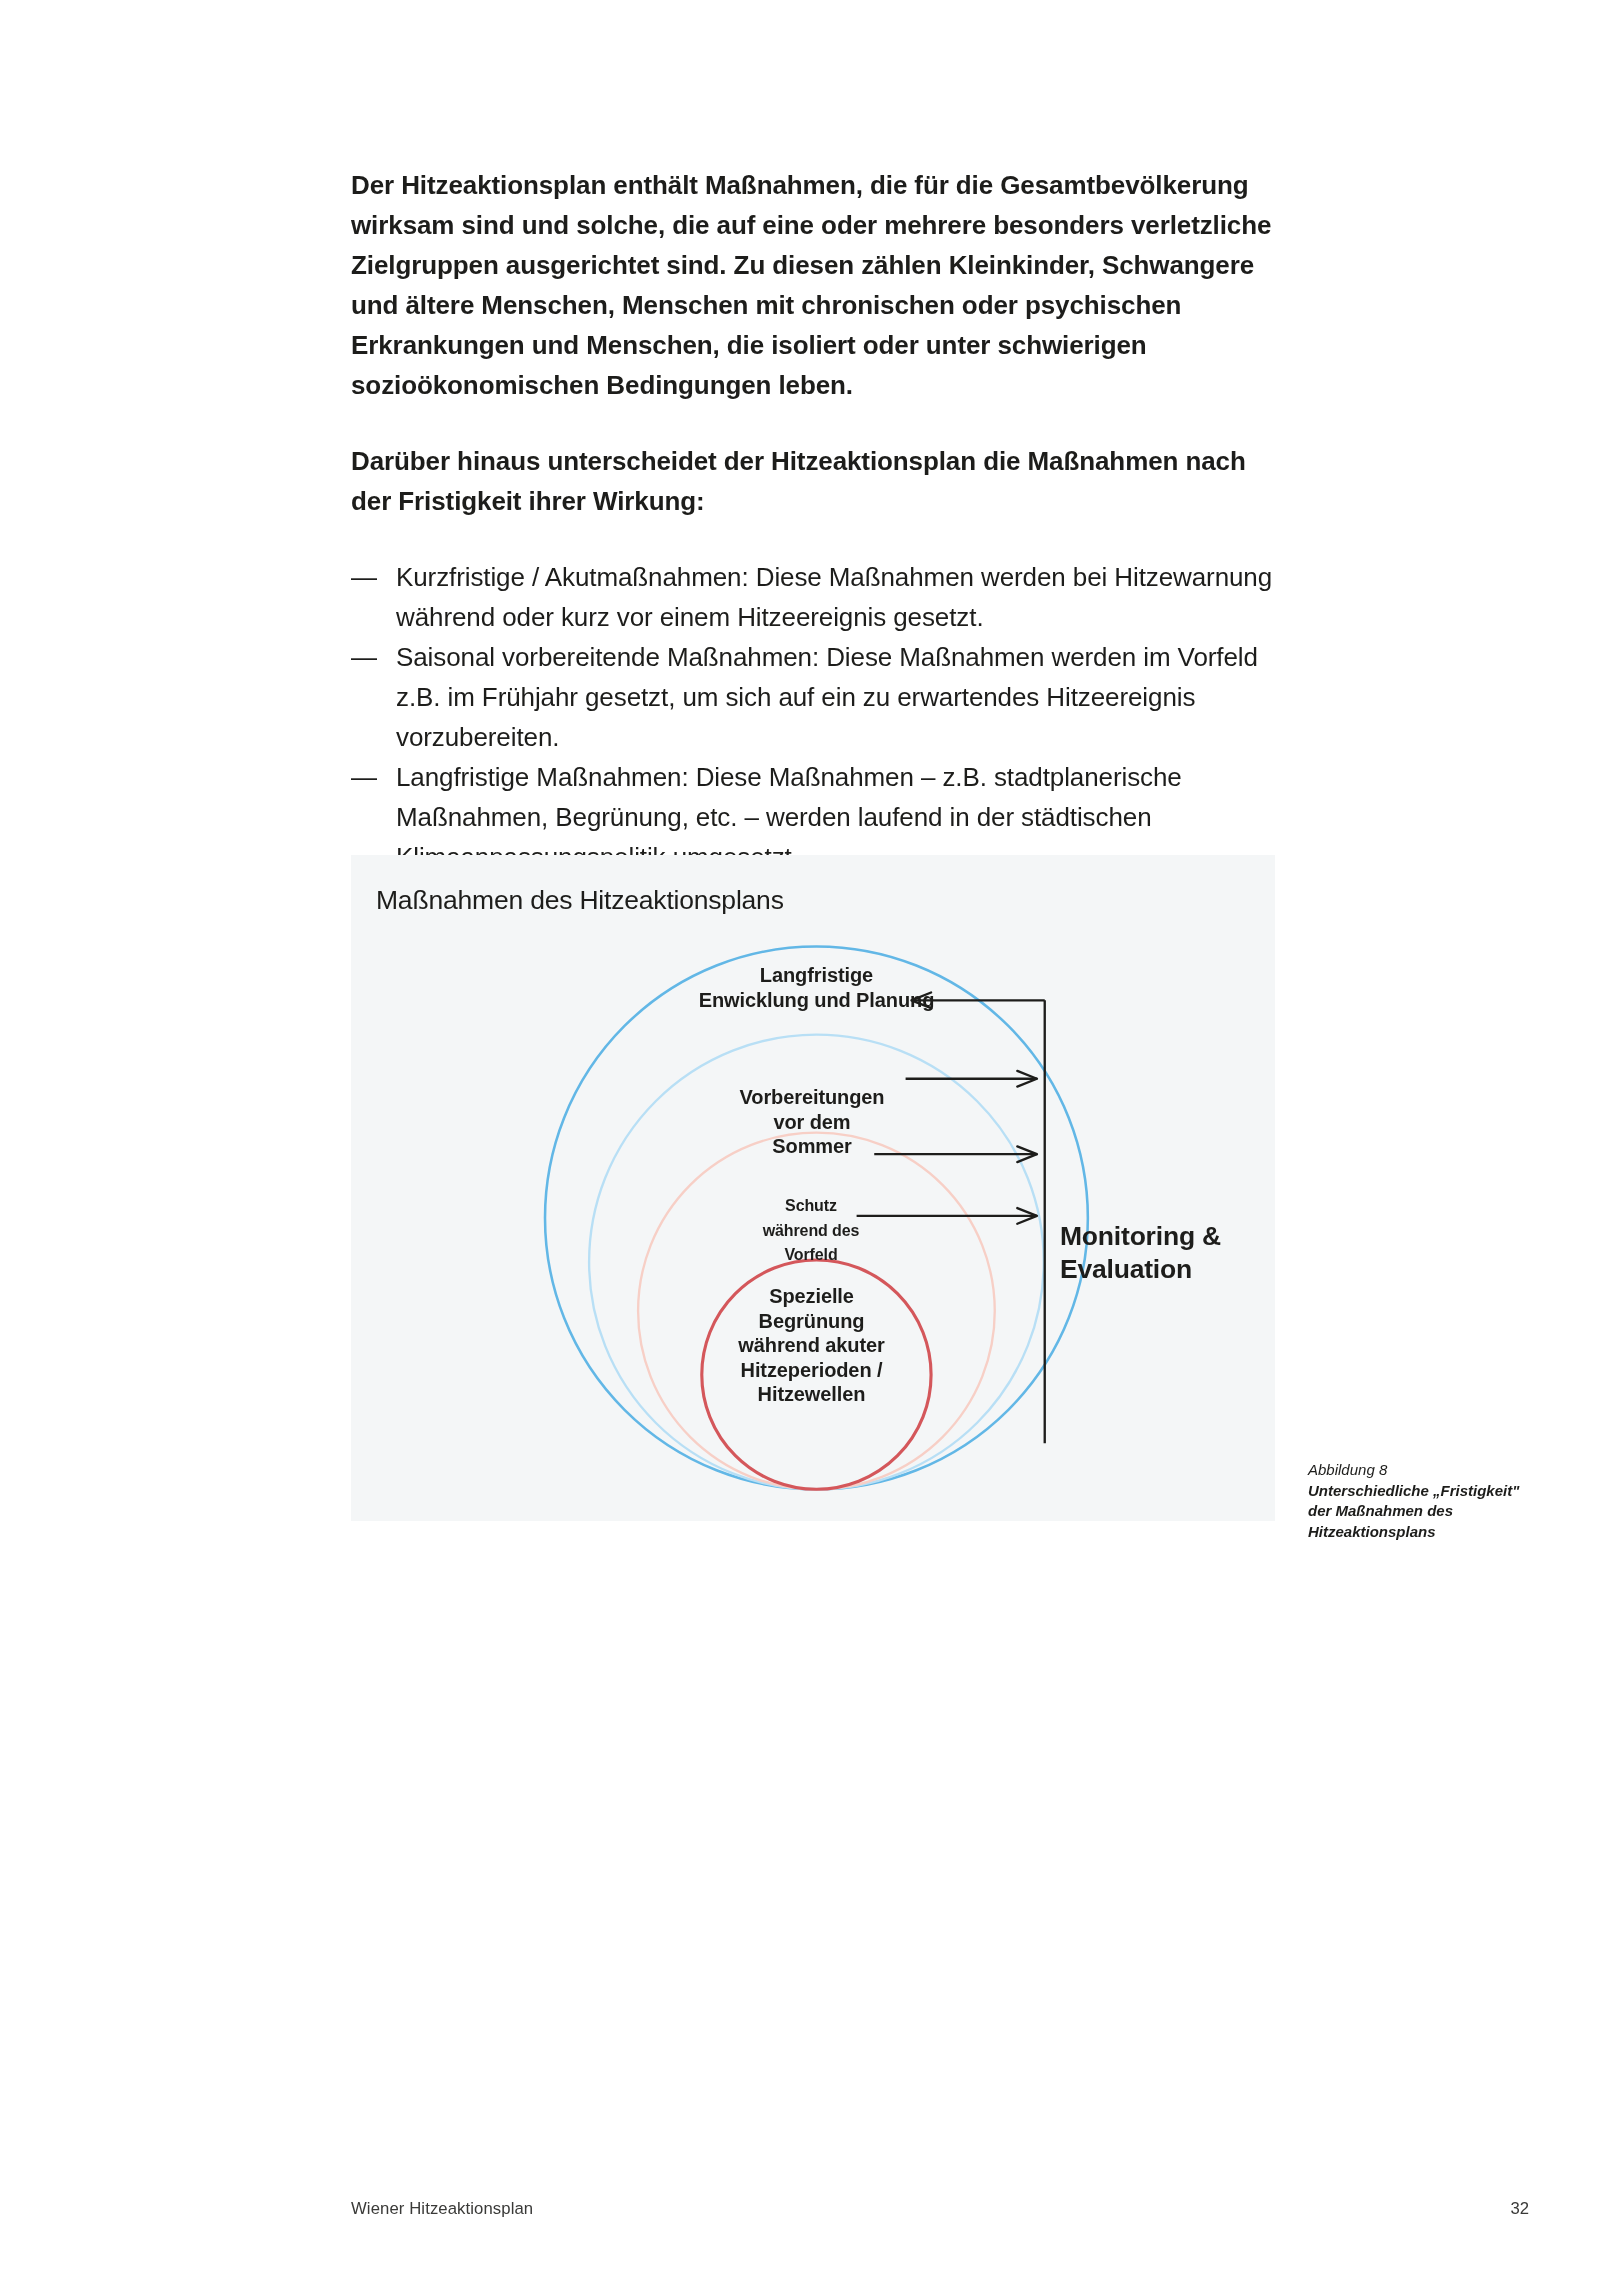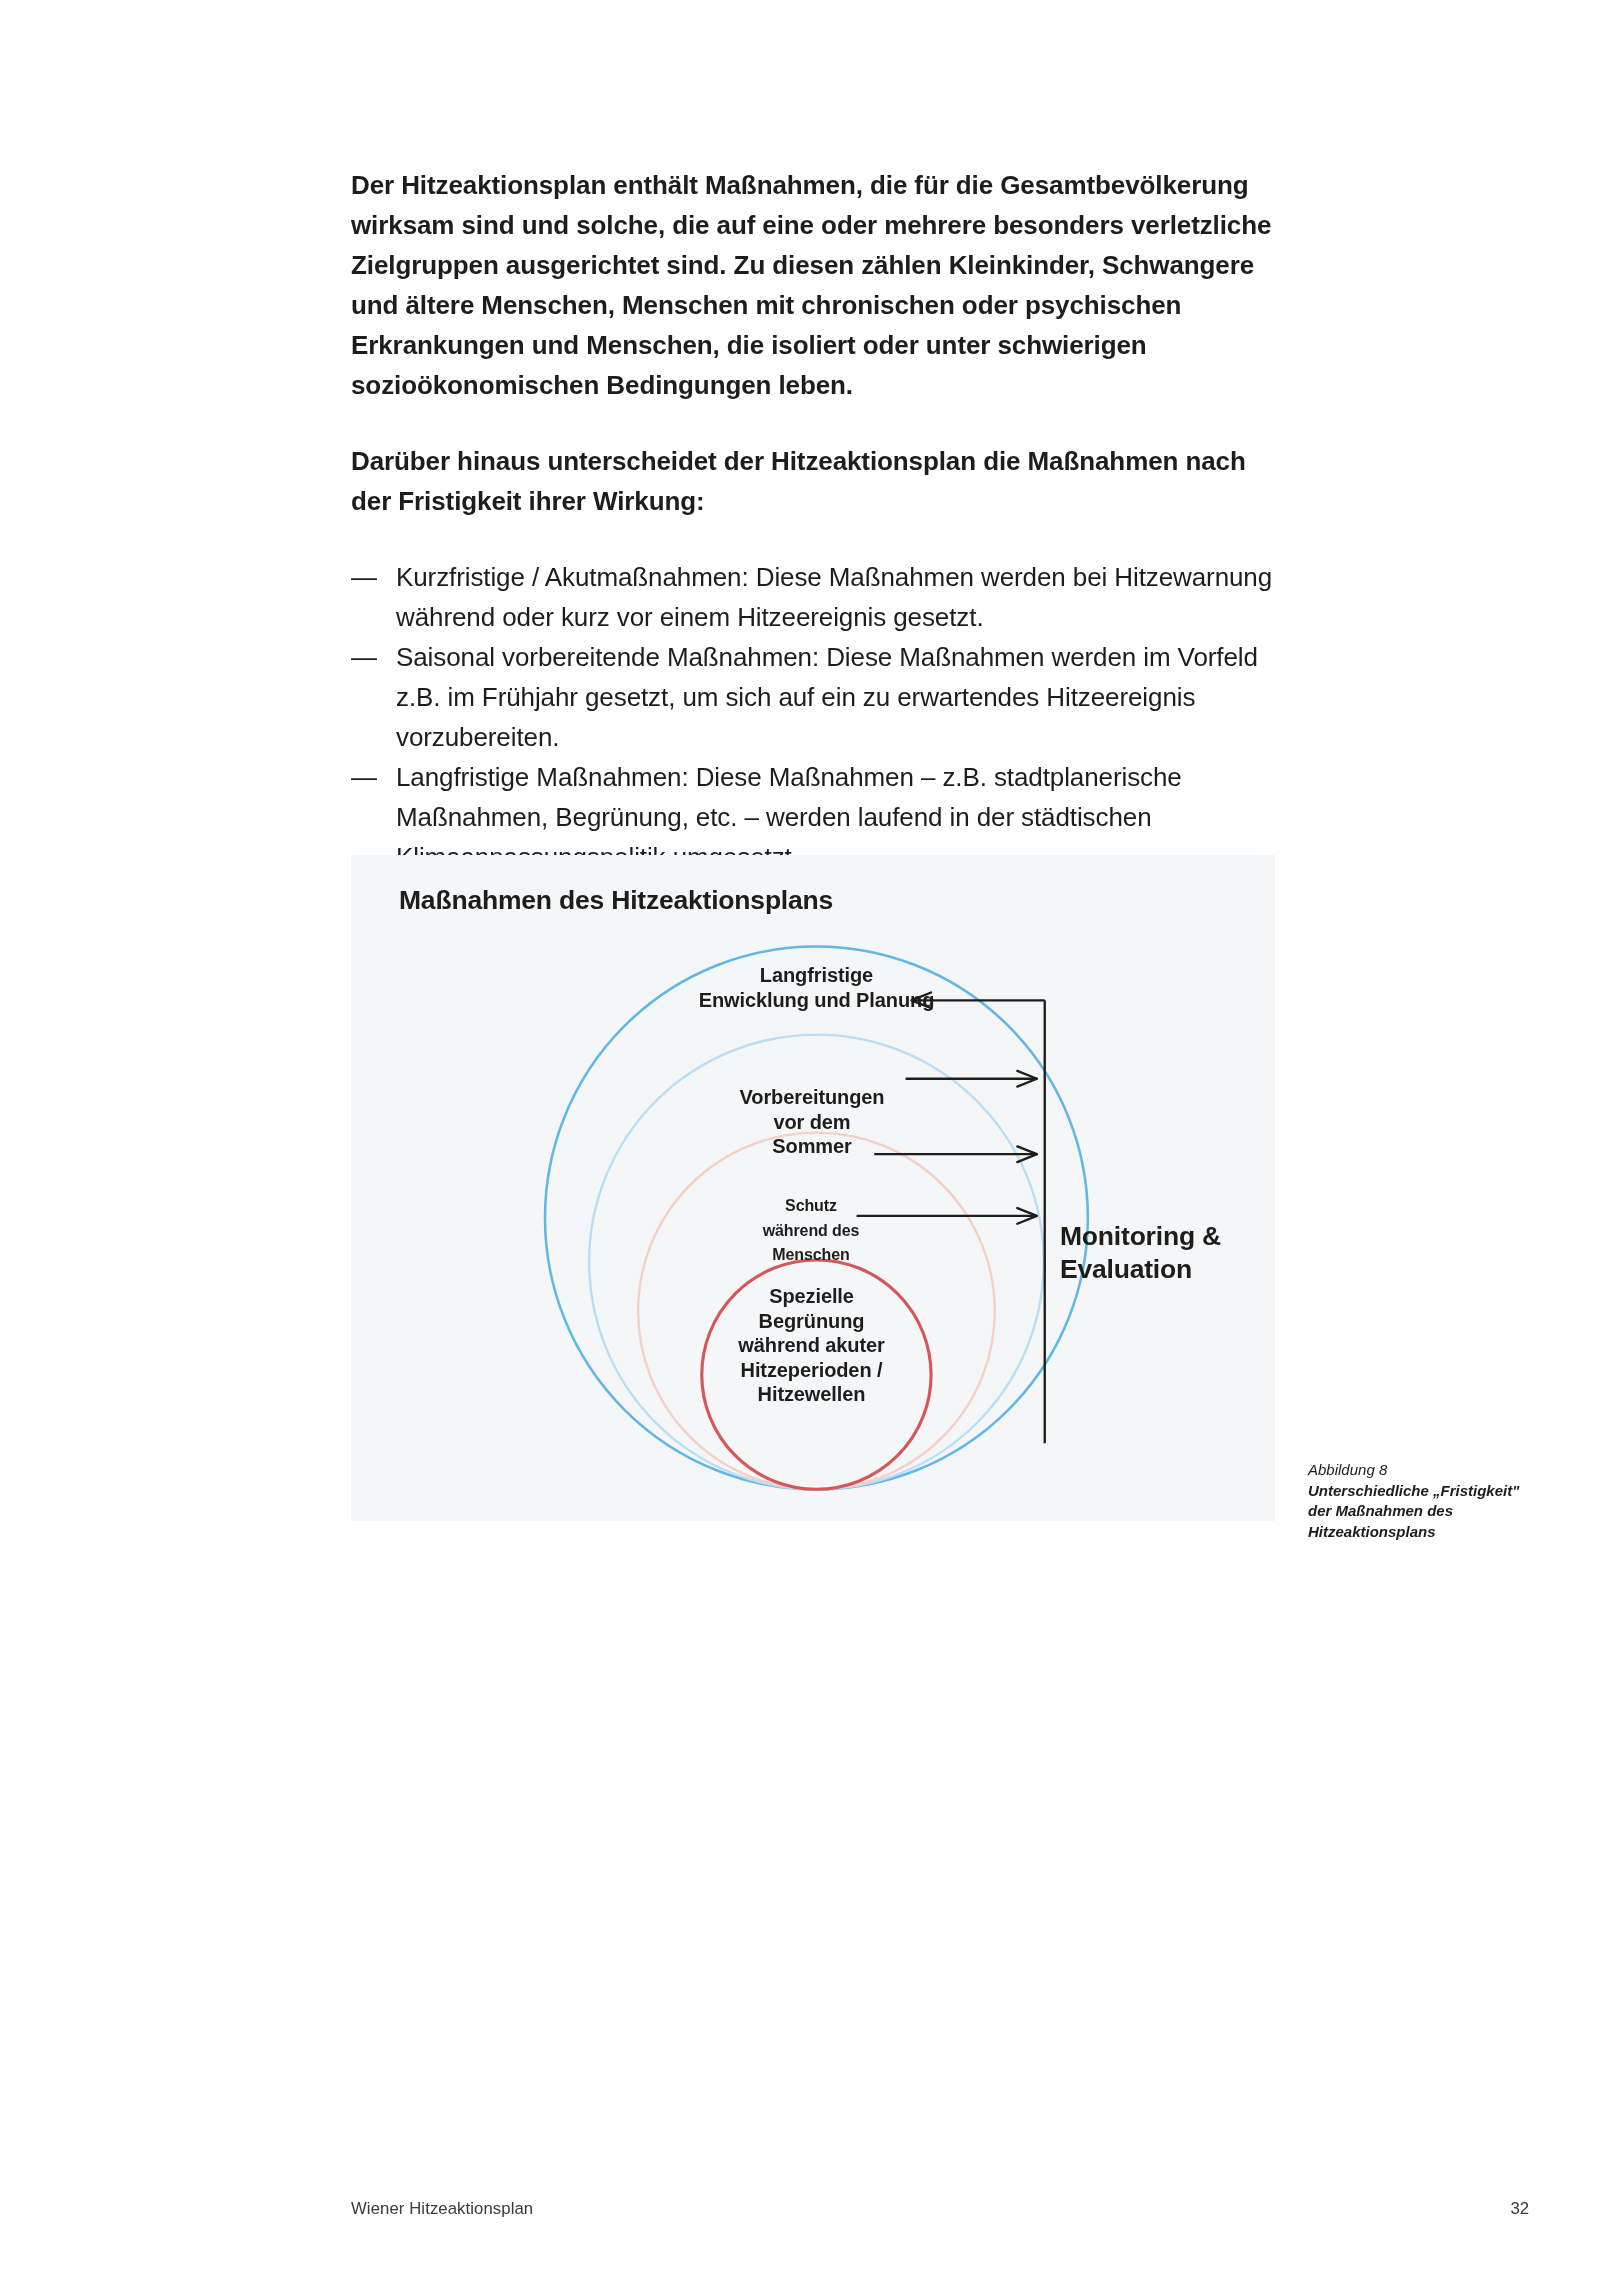--- a/index.html
+++ b/index.html
@@ -68,26 +68,26 @@
     position: absolute;
     left: 351px;
     top: 855px;
     width: 924px;
     height: 666px;
     background: #f4f6f7;
   }
 
   .figure-title {
     position: absolute;
-    left: 48px;
+    left: 25px;
     top: 29px;
     font-size: 26.5px;
     line-height: 33px;
     color: #1d1d1b;
-    font-weight: 700;
+    font-weight: 400;
     letter-spacing: -0.2px;
   }
 
   .diagram {
     position: absolute;
     left: 0;
     top: 0;
     width: 924px;
     height: 666px;
   }
@@ -252,21 +252,21 @@
 
     <div class="ring-label" id="ring-label-1">
       <div>Vorbereitungen</div>
       <div>vor dem</div>
       <div>Sommer</div>
     </div>
 
     <div class="ring-label" id="ring-label-2">
       <div>Schutz</div>
       <div>während des</div>
-      <div>Menschen</div>
+      <div>Vorfeld</div>
     </div>
 
     <div class="ring-label" id="ring-label-3">
       <div>Spezielle</div>
       <div>Begrünung</div>
       <div>während akuter</div>
       <div>Hitzeperioden /</div>
       <div>Hitzewellen</div>
     </div>
 

